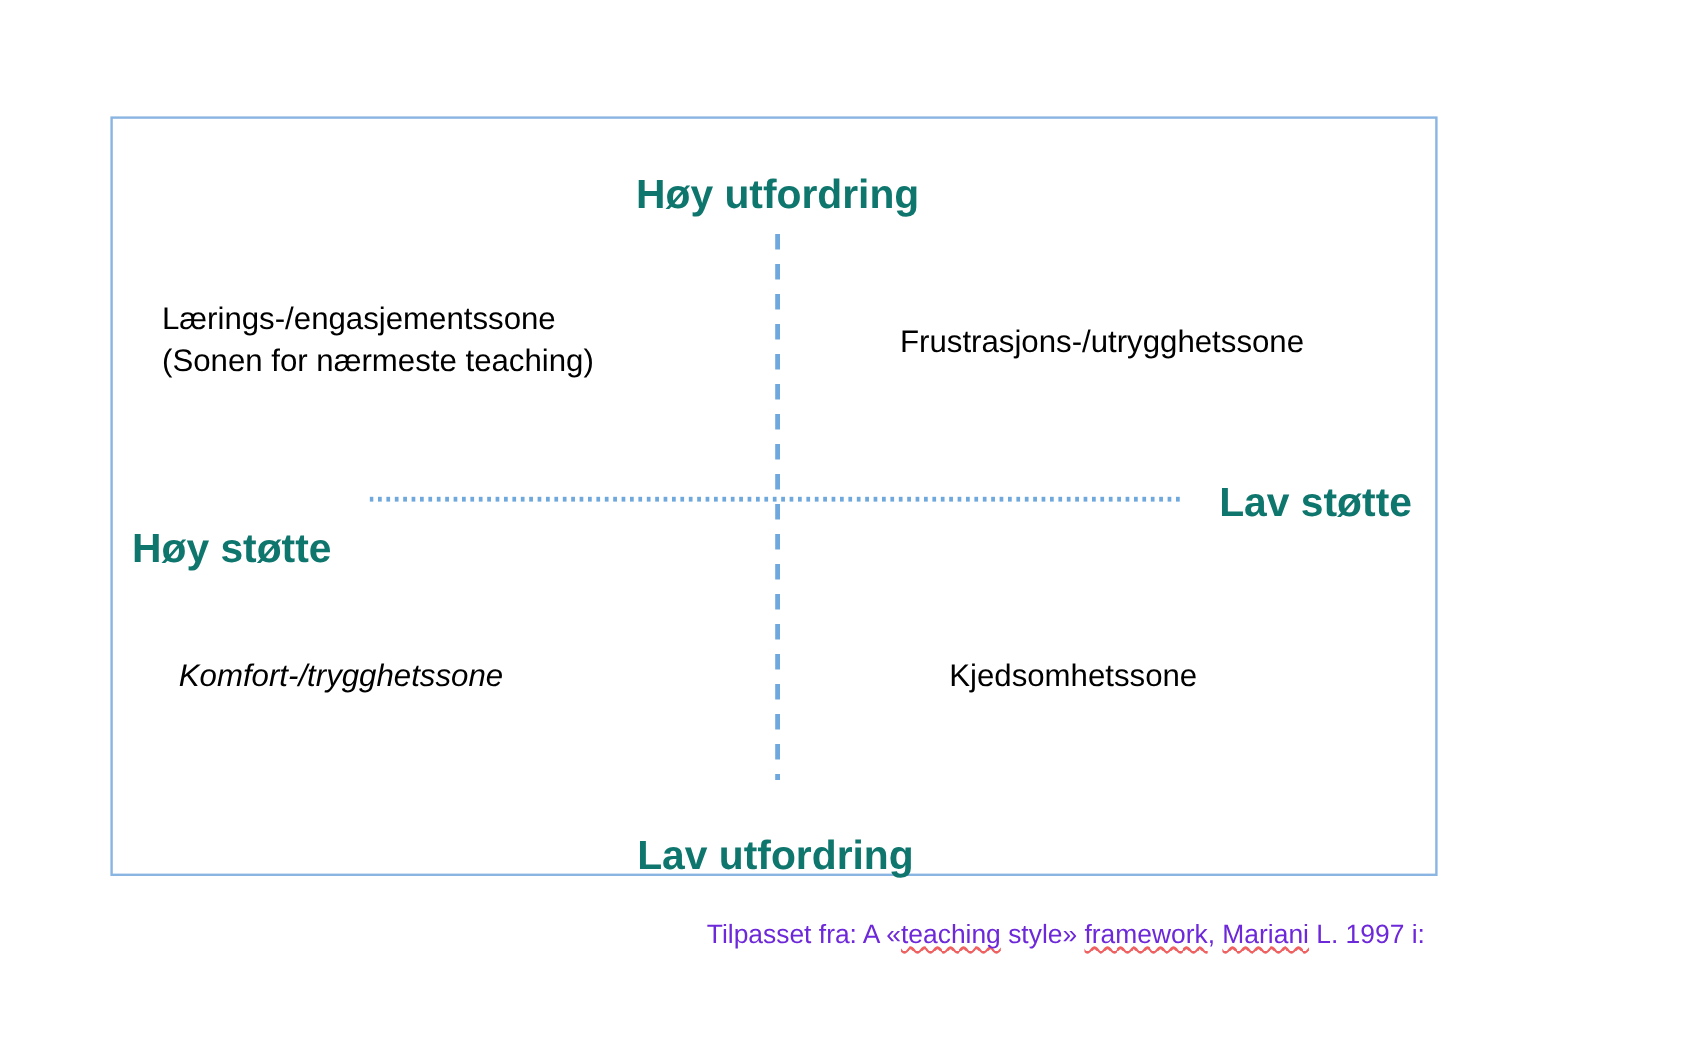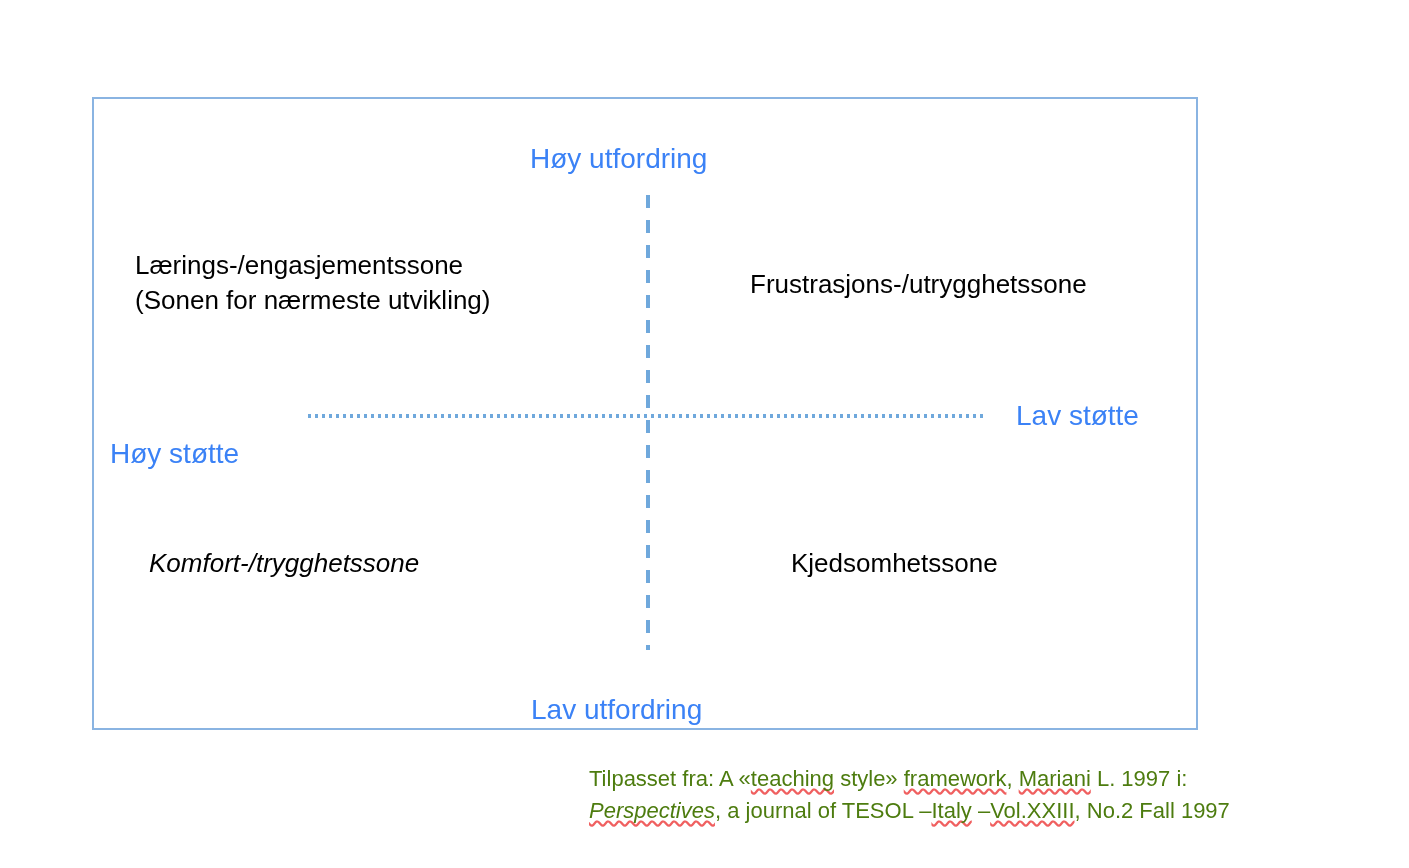--- a/index.html
+++ b/index.html
@@ -51,23 +51,23 @@
         to right,
         #6FA8DC 0px, #6FA8DC 3px,
         rgba(255,255,255,0) 3px, rgba(255,255,255,0) 7px);
     background-size: 7px 4px;
     background-repeat: repeat-x;
   }
 
   
   .axis-label {
     position: absolute;
-    color: #3b82f6;
-    font-weight: normal;
-    font-size: 28px;
+    color: #0f766e;
+    font-weight: bold;
+    font-size: 34px;
     white-space: nowrap;
     letter-spacing: 0px;
   }
   #axis-top    { left: 530px; top: 143px; }
   #axis-bottom { left: 531px; top: 694px; }
   #axis-left   { left: 110px; top: 400px; margin-top: 38px; }
   #axis-right  { left: 1016px; top: 400px; }
 
   
   .zone-label {
@@ -82,21 +82,21 @@
   #zone-bottom-left  { left: 149px; top: 546px; font-style: italic; }
   #zone-bottom-right { left: 750px; top: 546px; margin-left: 41px; }
 
   
   #citation {
     position: absolute;
     left: 589px;
     top: 763px;
     font-size: 22px;
     line-height: 32px;
-    color: #4d7c0f;
+    color: #6d28d9;
     white-space: nowrap;
   }
   #citation .cite-line { display: block; }
   .spell {
     text-decoration: underline wavy #F06060;
     text-decoration-skip-ink: none;
     text-underline-offset: 2px;
   }
   .journal {
     font-style: italic;
@@ -109,21 +109,20 @@
 
 <div class="vertical-divider"></div>
 <div class="horizontal-divider"></div>
 
 <div class="axis-label" id="axis-top">Høy utfordring</div>
 <div class="axis-label" id="axis-bottom">Lav utfordring</div>
 <div class="axis-label" id="axis-left">Høy støtte</div>
 <div class="axis-label" id="axis-right">Lav støtte</div>
 
 <div class="zone-label" id="zone-top-left">Lærings-/engasjementssone
-(Sonen for nærmeste utvikling)</div>
+(Sonen for nærmeste teaching)</div>
 <div class="zone-label" id="zone-top-right">Frustrasjons-/utrygghetssone</div>
 <div class="zone-label" id="zone-bottom-left">Komfort-/trygghetssone</div>
 <div class="zone-label" id="zone-bottom-right">Kjedsomhetssone</div>
 
 <div id="citation">
   <span class="cite-line"><span>Tilpasset fra: A «</span><span class="spell">teaching</span><span> style» </span><span class="spell">framework</span><span>, </span><span class="spell">Mariani</span><span> L. 1997 i:</span></span>
-  <span class="cite-line"><span class="journal spell">Perspectives</span><span>, a journal of TESOL –</span><span class="spell">Italy</span><span> –</span><span class="spell">Vol.XXIII</span><span>, No.2 Fall 1997</span></span>
 </div>
 
 </body></html>

